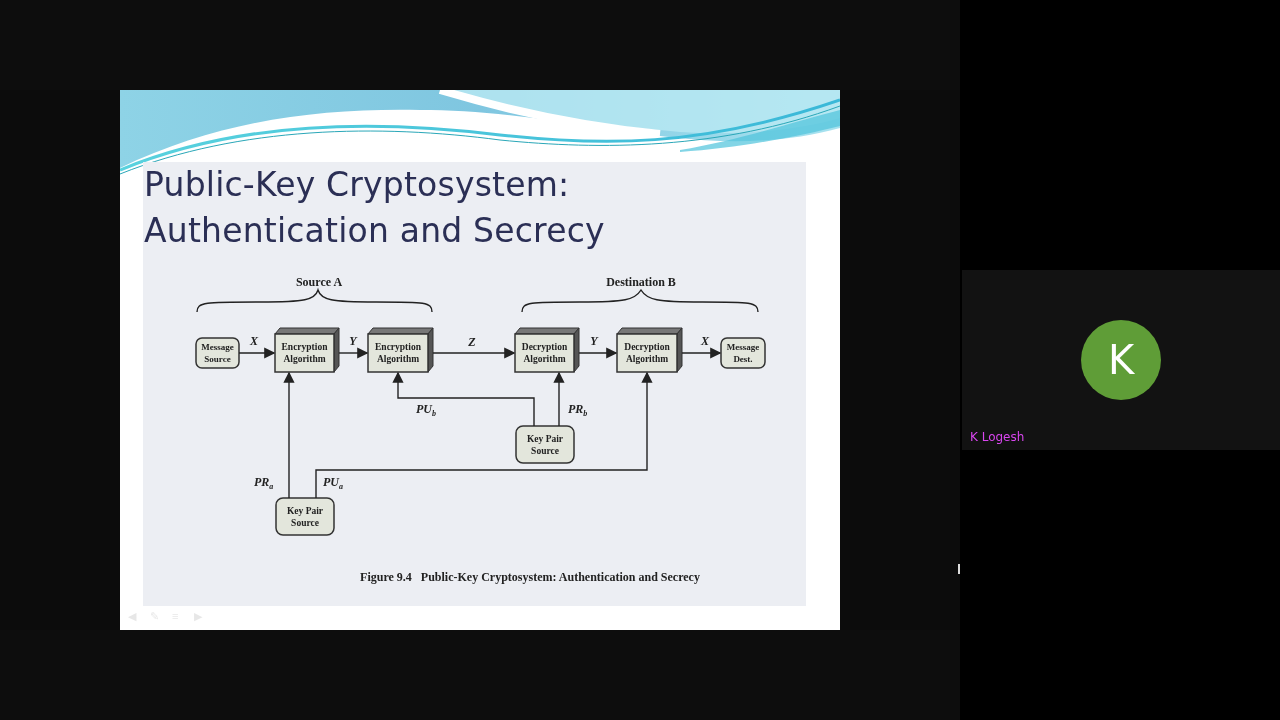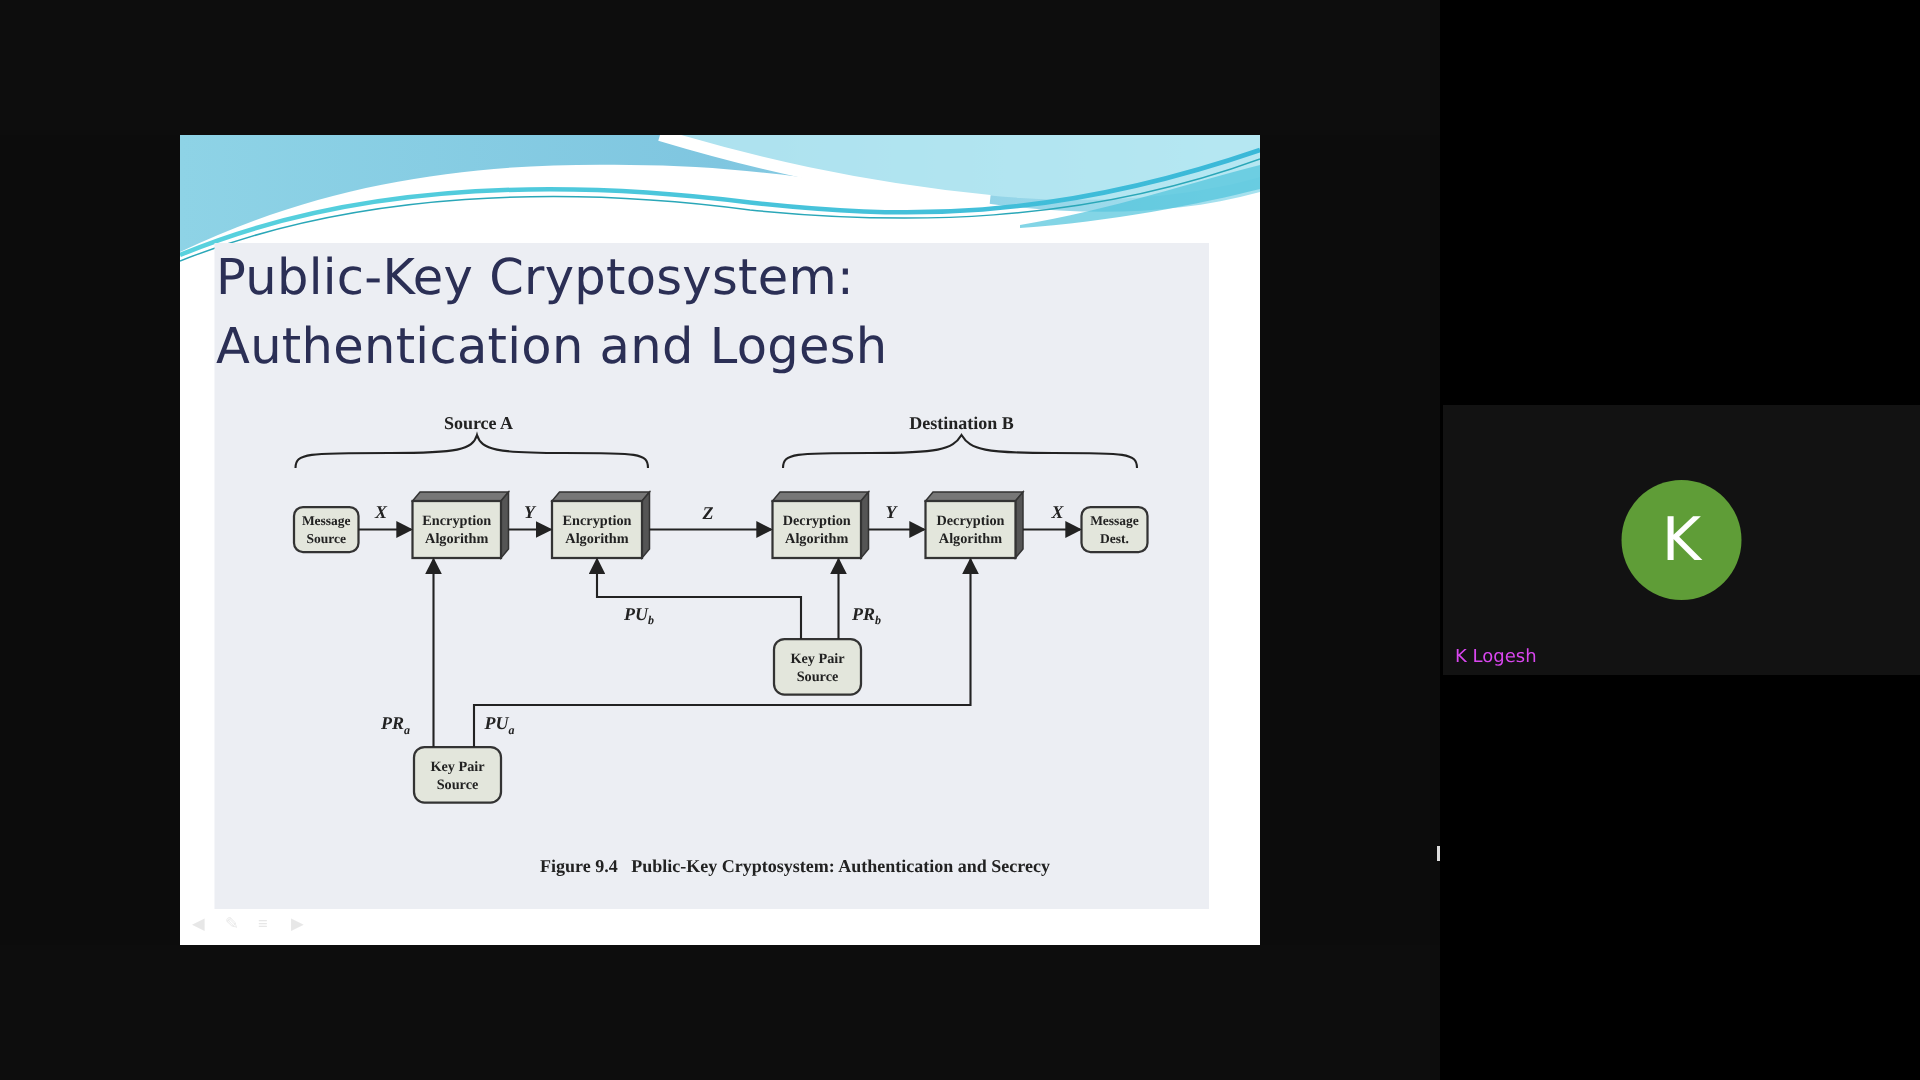--- a/index.html
+++ b/index.html
@@ -46,21 +46,21 @@
       <path d="M320,0 C380,18 450,35 540,44" stroke="#fff" stroke-width="8" fill="none"></path>
       <path d="M0,80 C120,30 260,30 380,45 C480,56 580,58 720,10" stroke="url(#bg2)" stroke-width="3" fill="none"></path>
       <path d="M0,84 C120,36 260,34 380,50 C480,60 600,60 720,16" stroke="#2aa7b8" stroke-width="1" fill="none"></path>
       <path d="M560,60 C620,50 680,30 720,20 L720,36 C680,46 620,58 560,62 Z" fill="#4fc3dc" opacity="0.7"></path>
     </svg>
 
     <div class="slide-body"></div>
 
     <div class="slide-title">
       <div>Public-Key Cryptosystem:</div>
-      <div>Authentication and Logesh</div>
+      <div>Authentication and Secrecy</div>
     </div>
 
     <svg class="diagram" viewBox="0 0 720 540" width="720" height="540">
       <defs>
         <marker id="arr" markerWidth="8" markerHeight="8" refX="7" refY="4" orient="auto">
           <path d="M0,0 L8,4 L0,8 Z" fill="#222"></path>
         </marker>
       </defs>
 
       <path d="M77,222 C77,212 85,212 140,212 C185,212 195,210 198,200 C201,210 211,212 256,212 C305,212 312,212 312,222" stroke="#222" stroke-width="1.4" fill="none"></path>

